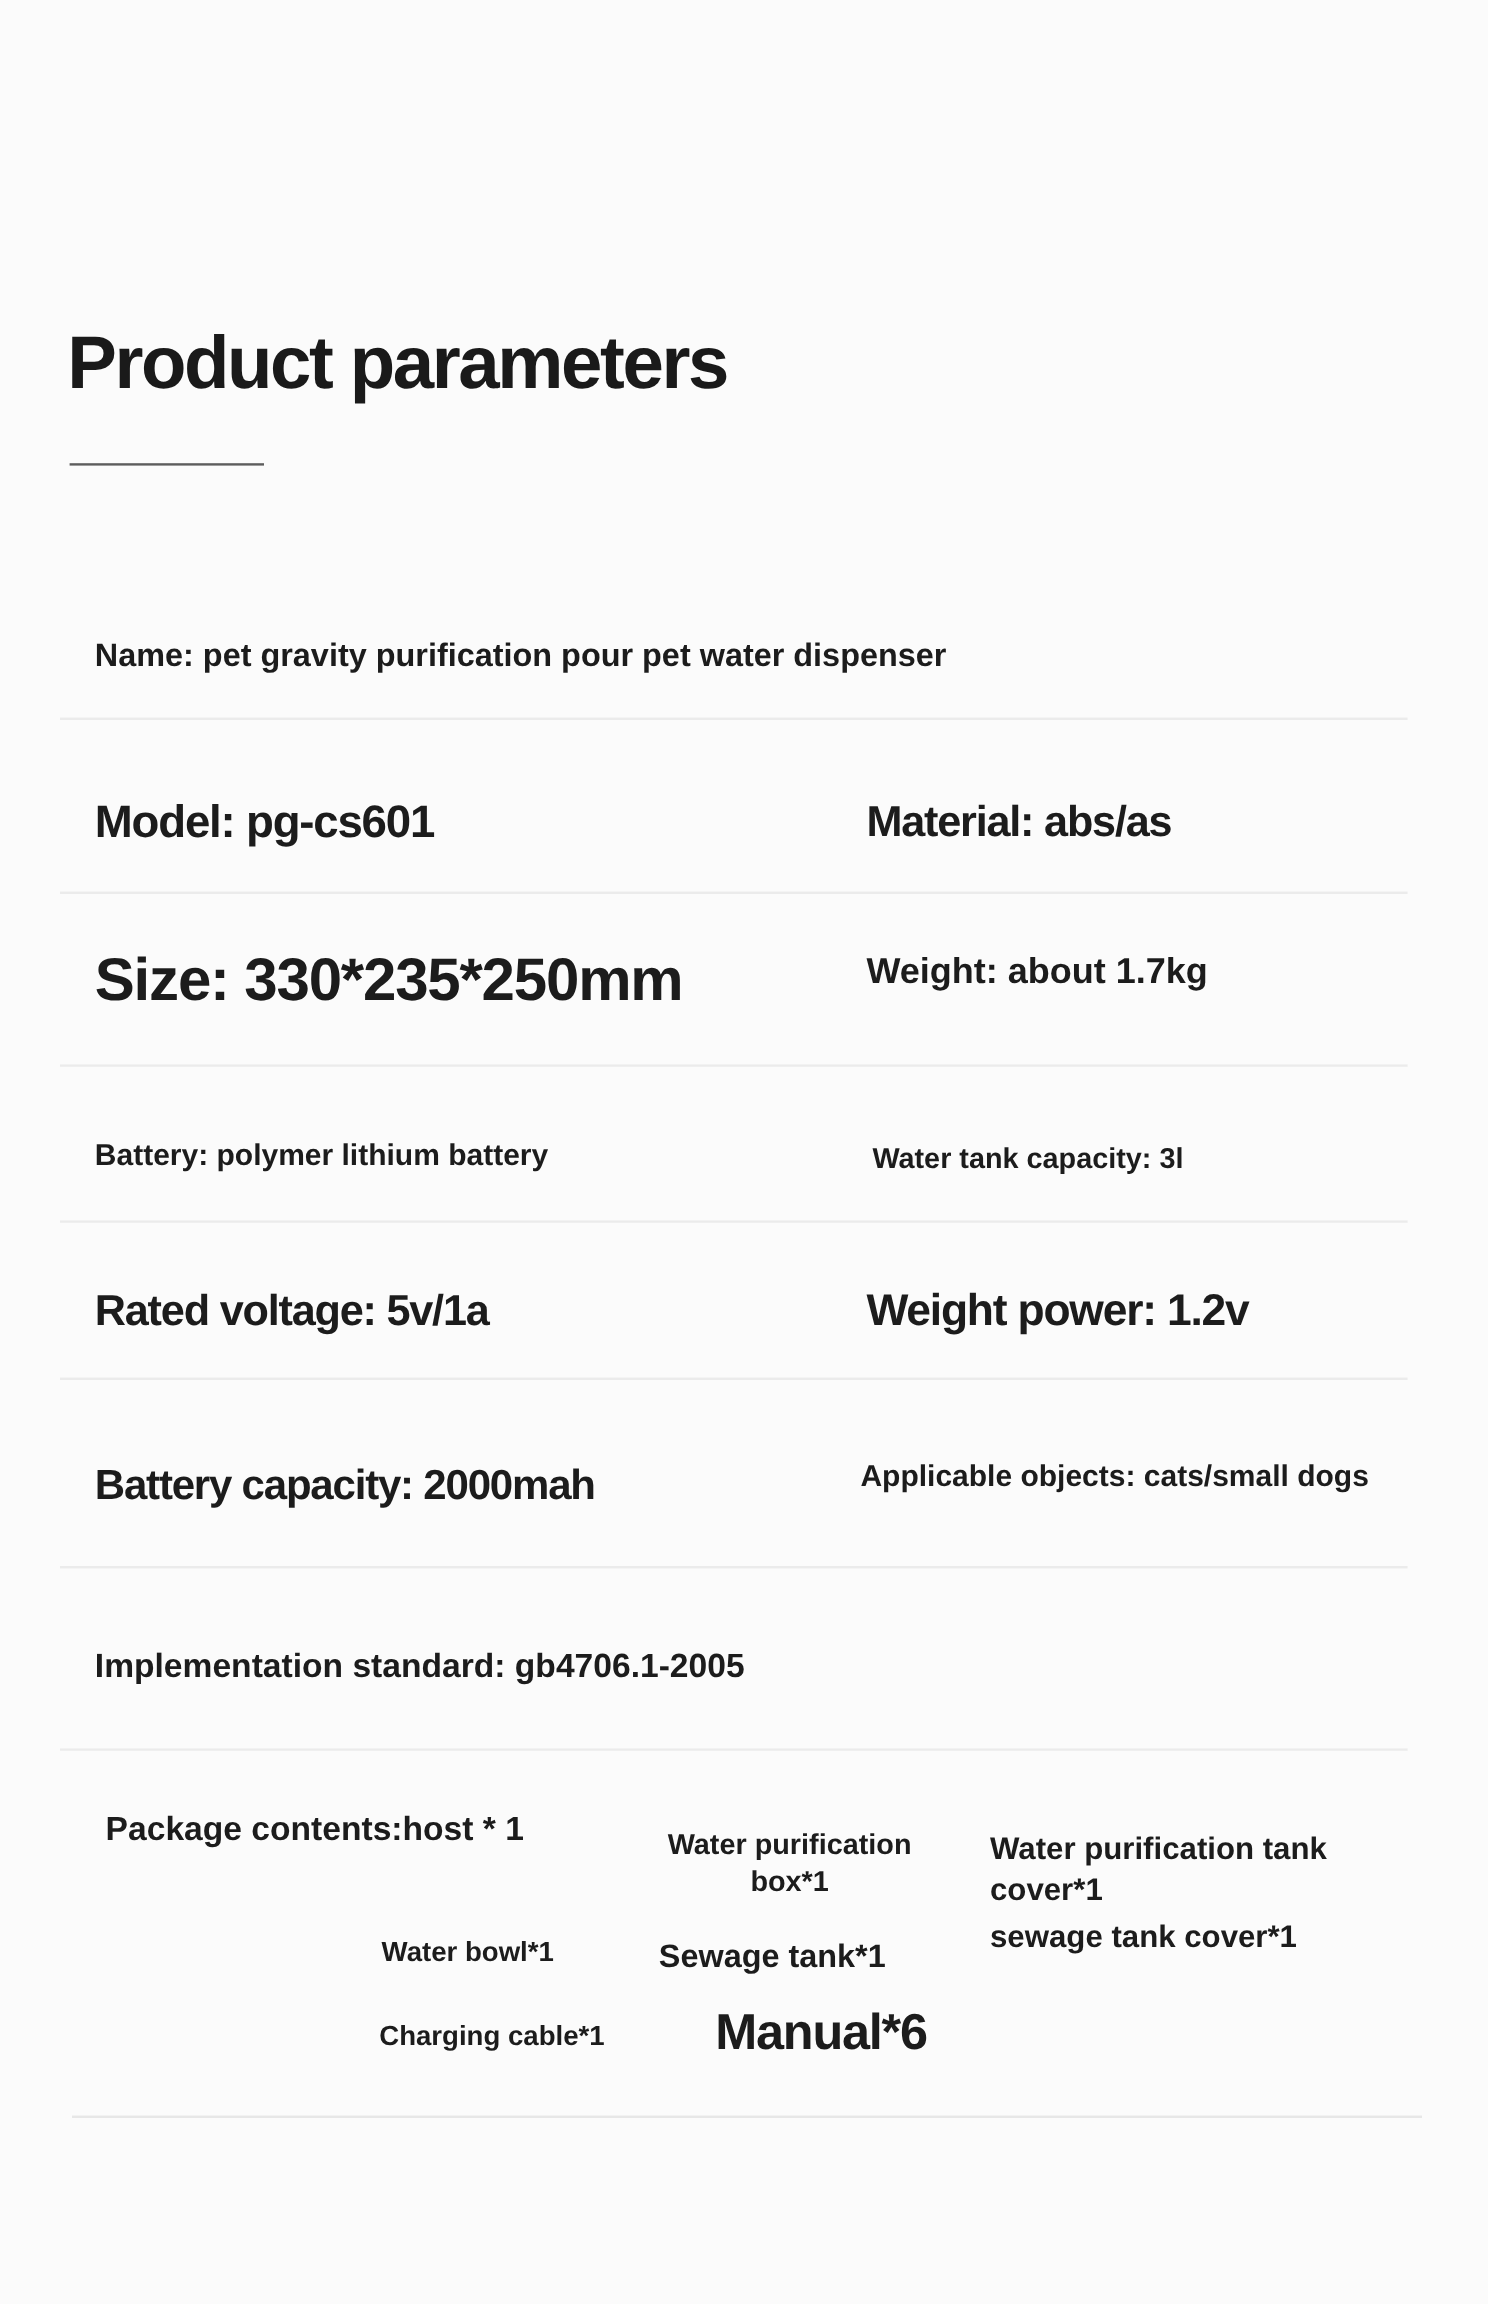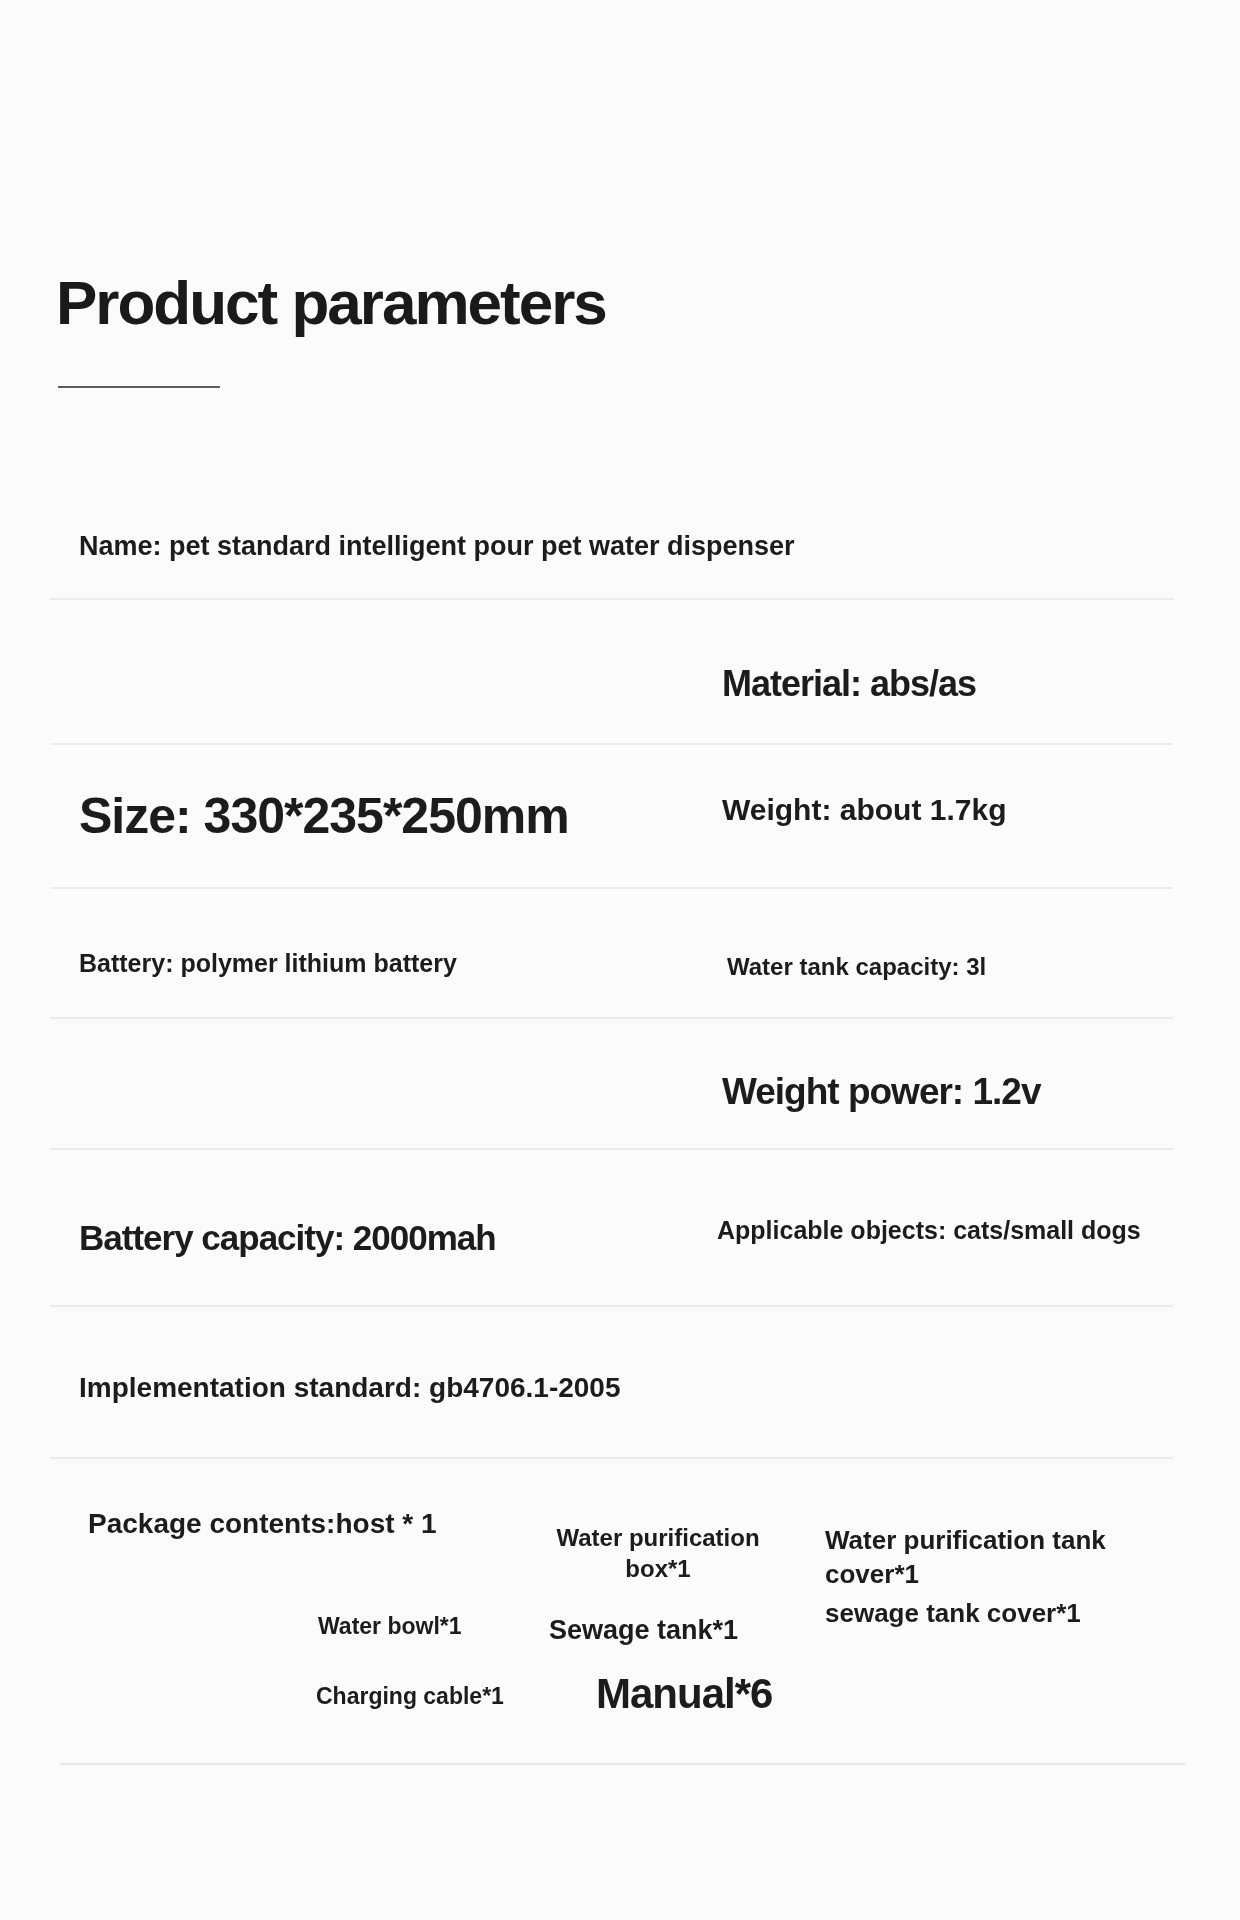--- a/index.html
+++ b/index.html
@@ -80,34 +80,36 @@
   .d5{top:1148px;} .d6{top:1305px;} .d7{top:1457px;} .d8{top:1763px;}
 </style>
 </head>
 <body>
 
 <div class="canvas">
 
   <h1 class="page-title">Product parameters</h1>
   <div class="title-underline"></div>
 
-  <div class="cell c-name">Name: pet standard intelligent pour pet water dispenser</div>
+  <div class="cell c-name">Name: pet gravity purification pour pet water dispenser</div>
   <div class="divider d1"></div>
 
+  <div class="cell c-model">Model: pg-cs601</div>
   <div class="cell c-material">Material: abs/as</div>
   <div class="divider d2"></div>
 
   <div class="cell c-size">Size: 330*235*250mm</div>
   <div class="cell c-weight">Weight: about 1.7kg</div>
   <div class="divider d3"></div>
 
   <div class="cell c-battery">Battery: polymer lithium battery</div>
   <div class="cell c-watertank">Water tank capacity: 3l</div>
   <div class="divider d4"></div>
 
+  <div class="cell c-voltage">Rated voltage: 5v/1a</div>
   <div class="cell c-power">Weight power: 1.2v</div>
   <div class="divider d5"></div>
 
   <div class="cell c-capacity">Battery capacity: 2000mah</div>
   <div class="cell c-applicable">Applicable objects: cats/small dogs</div>
   <div class="divider d6"></div>
 
   <div class="cell c-standard">Implementation standard: gb4706.1-2005</div>
   <div class="divider d7"></div>
 

